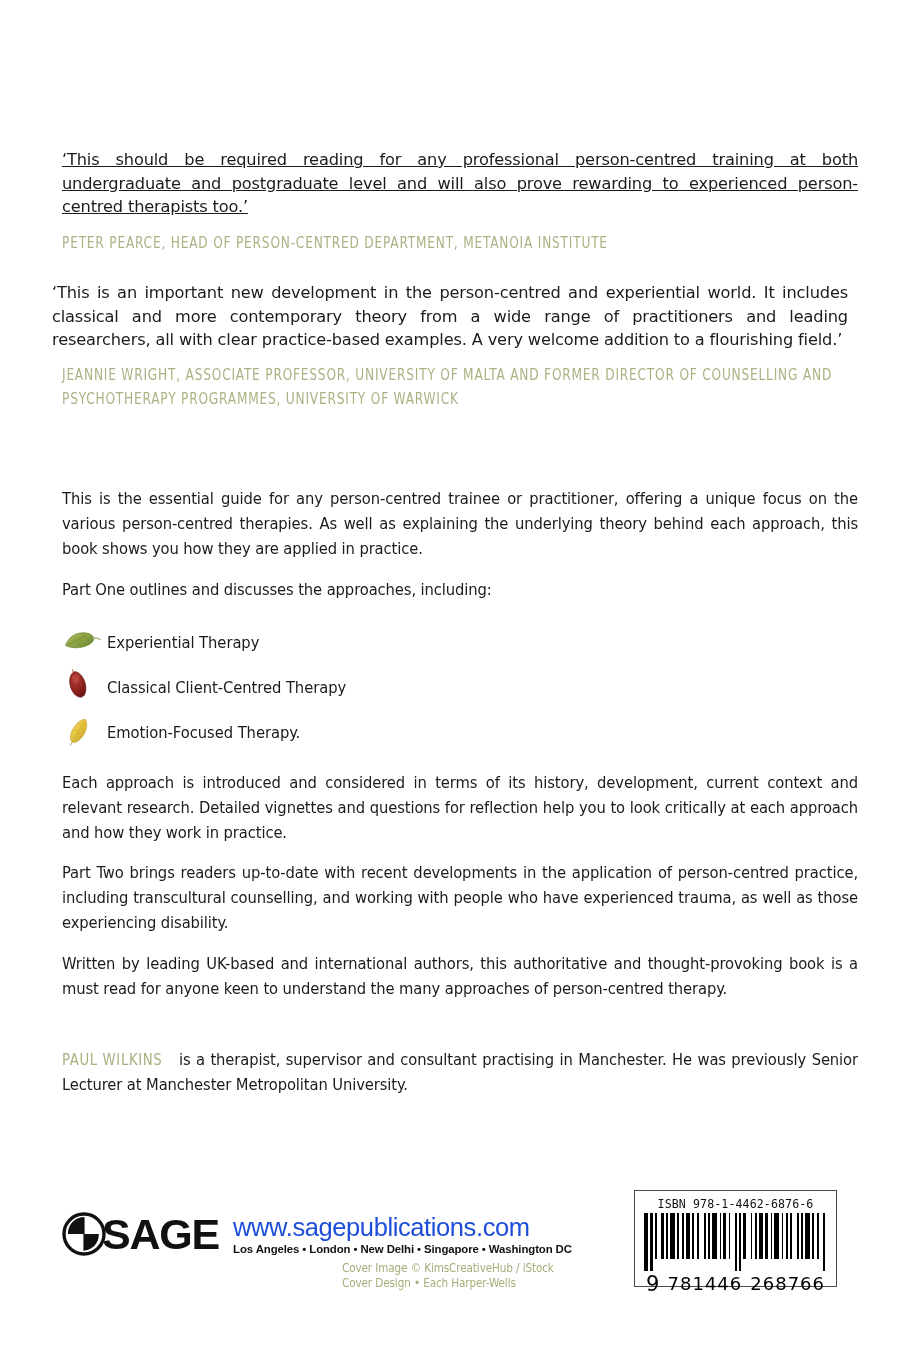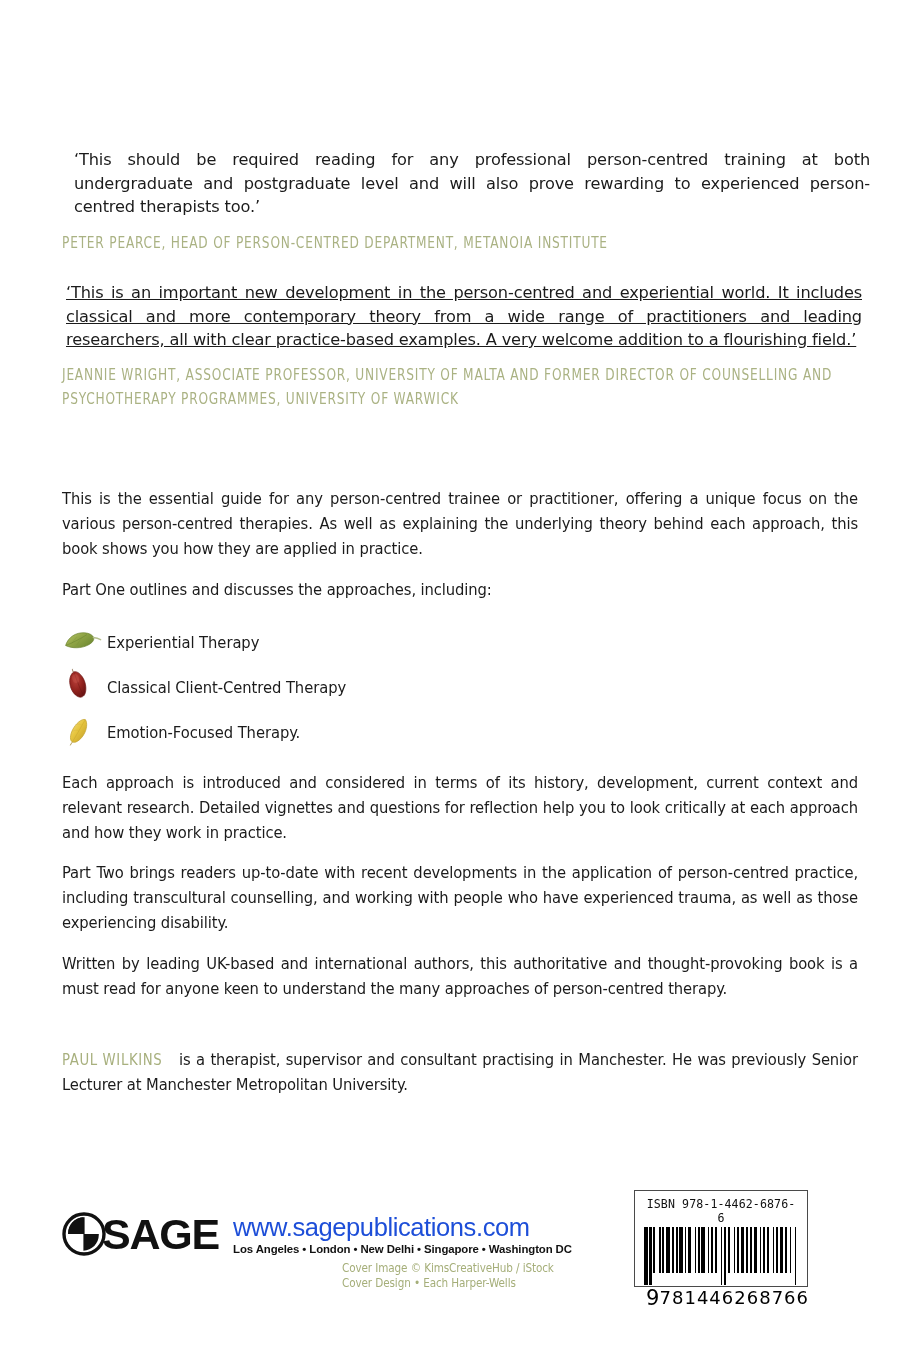--- a/index.html
+++ b/index.html
@@ -25,37 +25,37 @@
 
   
   .quote {
     font-family: "DejaVu Sans", sans-serif;
     font-size: 16.2px;
     line-height: 23.5px;
     text-align: justify;
     color: #1b1b1b;
     letter-spacing: -0.15px;
   }
-  .quote-1 { position: absolute; left: 74px; top: 148px; width: 796px; text-align: justify; }
+  .quote-1 { position: absolute; left: 62px; top: 148px; width: 796px; text-align: justify; text-decoration: underline; }
 
   .attrib {
     font-family: "DejaVu Sans Condensed", "Liberation Sans Narrow", "Liberation Sans", sans-serif;
     font-size: 15.4px;
     line-height: 24px;
     letter-spacing: 0.9px;
     color: #aab283;
     text-transform: uppercase;
     font-stretch: condensed;
     transform: scaleX(0.88);
     transform-origin: left center;
     white-space: nowrap;
   }
   .attrib-wrap { width: 900px; }
 
-  .quote-2 { position: absolute; left: 66px; top: 281px; width: 796px; text-decoration: underline; }
+  .quote-2 { position: absolute; left: 52px; top: 281px; width: 796px; }
   .attrib-1 { position: absolute; left: 62px; top: 231px; }
   .attrib-2 { position: absolute; left: 62px; top: 363px; }
   .attrib-2 .attrib { white-space: normal; width: 900px; }
 
   
   .body-p {
     position: absolute;
     left: 62px;
     width: 796px;
     font-family: "DejaVu Sans Condensed", "Liberation Sans", sans-serif;
@@ -170,21 +170,21 @@
     line-height: 14.5px;
     color: #a5ae79;
     letter-spacing: -0.1px;
   }
 
   
   .barcode-box {
     position: absolute;
     left: 634px;
     top: 1190px;
-    width: 174px;
+    width: 203px;
     height: 97px;
     border: 1px solid #4a4a4a;
     background: #ffffff;
     box-sizing: border-box;
     padding: 6px 9px 4px 9px;
   }
   .isbn-text {
     font-family: "DejaVu Sans Mono", monospace;
     font-size: 11.6px;
     line-height: 14px;

